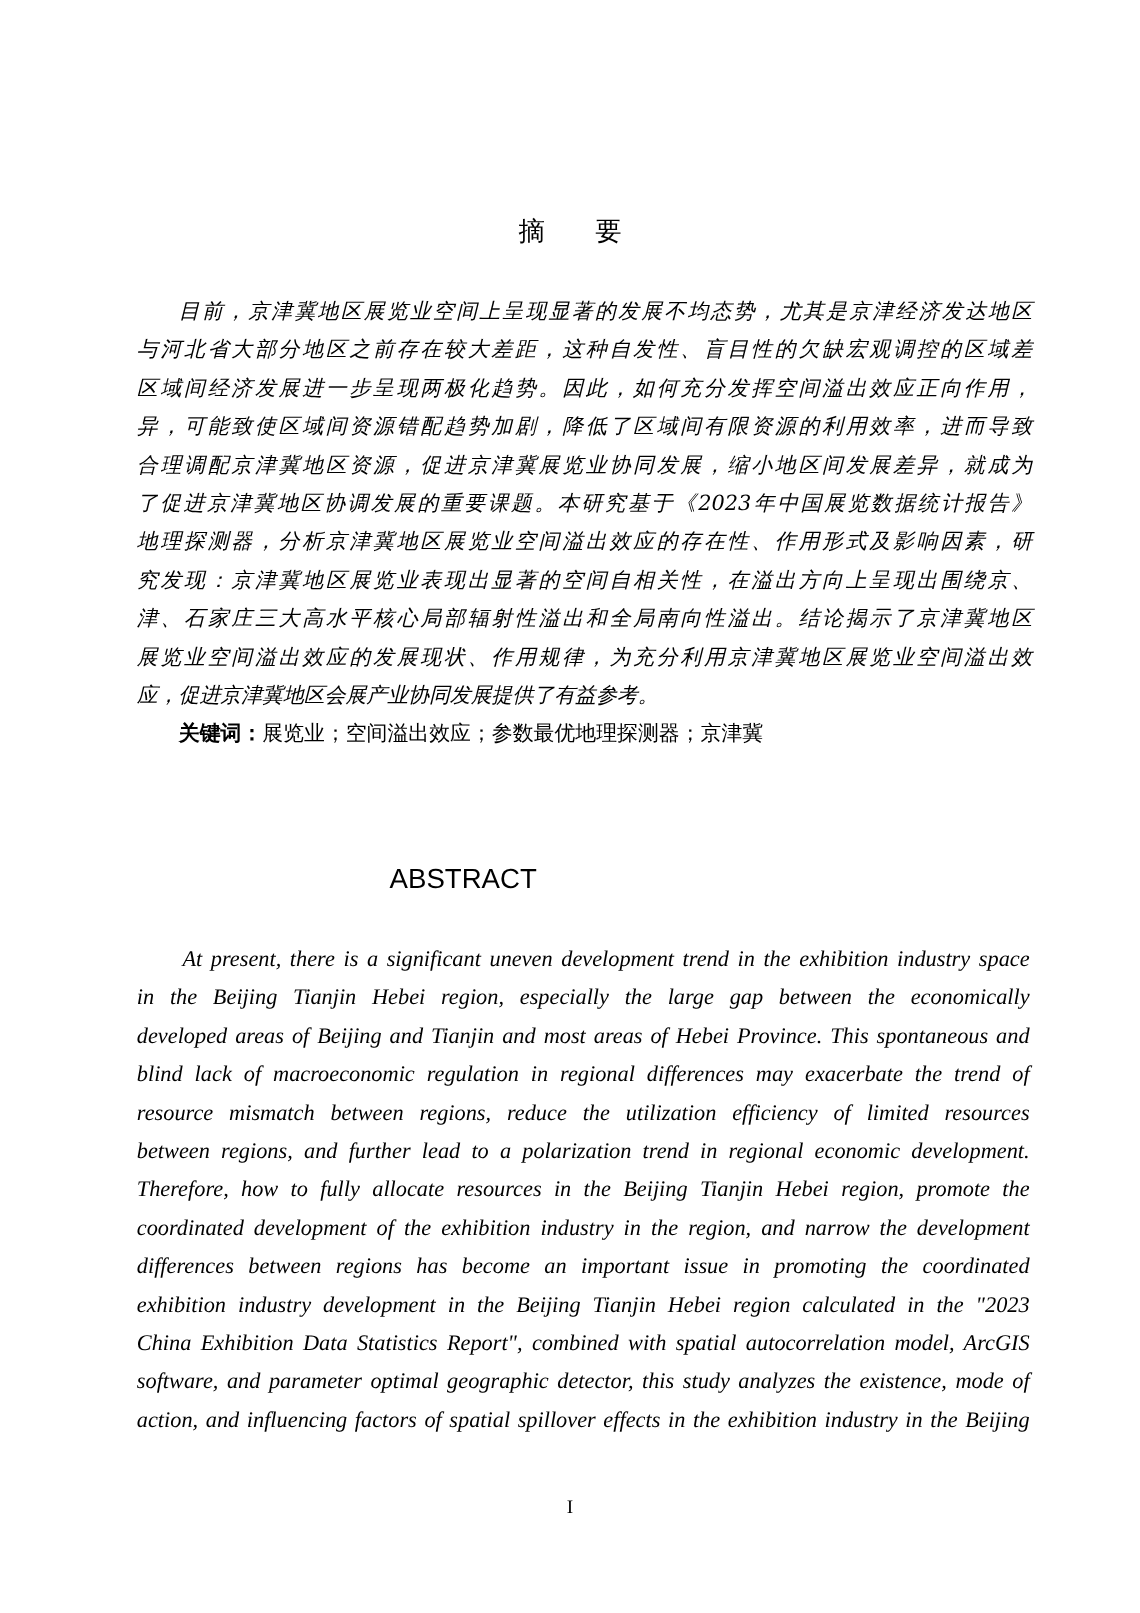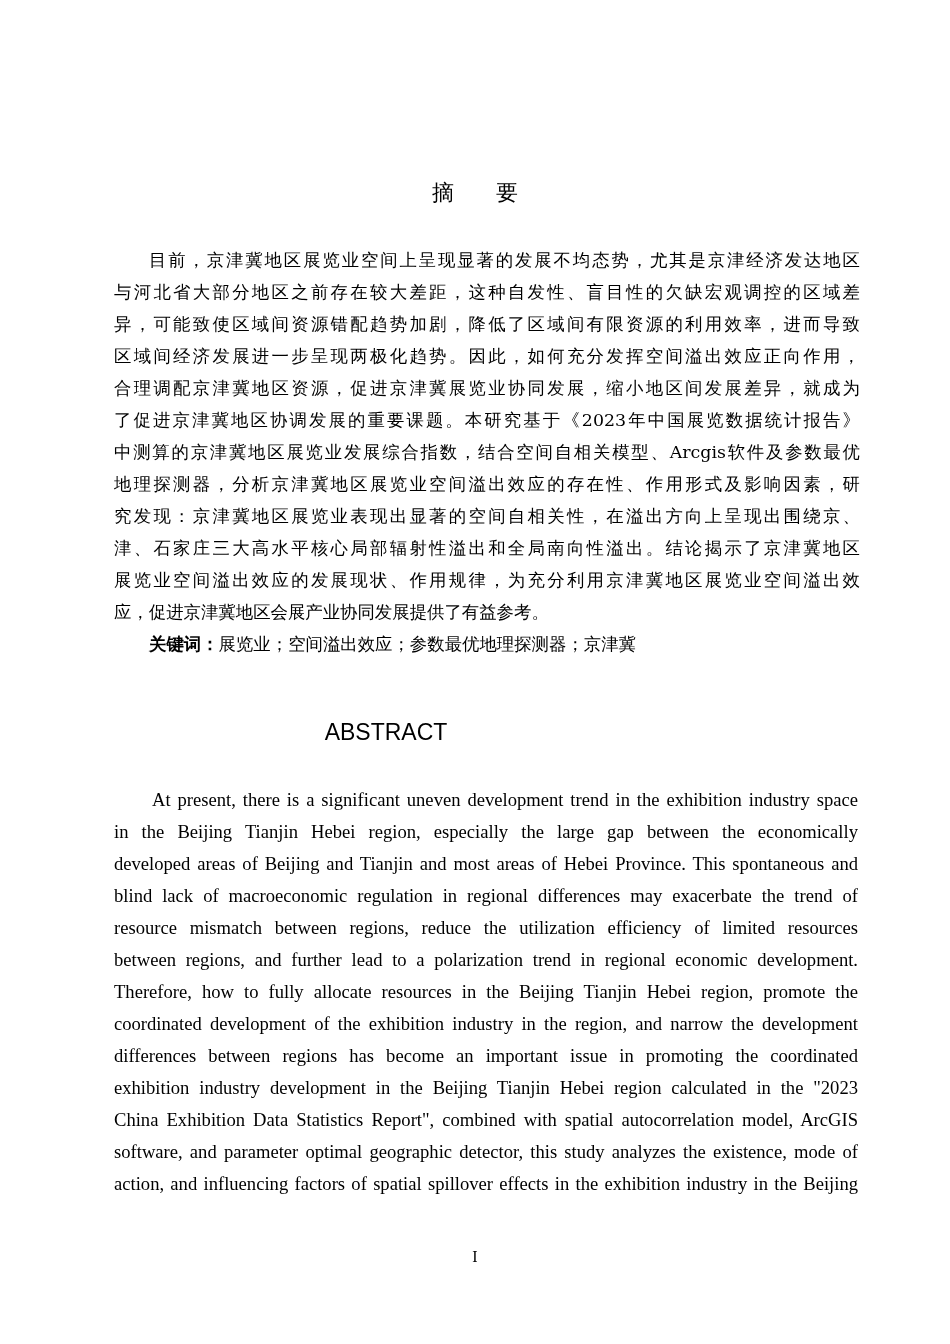--- a/index.html
+++ b/index.html
@@ -39,20 +39,21 @@
       font-family: "DejaVu Serif", serif;
       font-size: 17.4px;
       line-height: 32px;
     }
     .line {
       display: block;
       white-space: nowrap;
       text-align: justify;
       text-align-last: justify;
       height: 32px;
+      font-style: italic;
     }
     .line.last {
       text-align-last: left;
     }
     .line.indent { padding-left: 35px; }
     .keywords {
       display: block;
       white-space: nowrap;
       padding-left: 35px;
       height: 32px;
@@ -93,25 +94,24 @@
 
 <div class="page">
 
   <div class="cn-title">
     <span>摘</span><span class="gap"></span><span>要</span>
   </div>
 
   <div class="cn-body">
     <span class="line indent">目前，京津冀地区展览业空间上呈现显著的发展不均态势，尤其是京津经济发达地区</span>
     <span class="line">与河北省大部分地区之前存在较大差距，这种自发性、盲目性的欠缺宏观调控的区域差</span>
+    <span class="line">区域间经济发展进一步呈现两极化趋势。因此，如何充分发挥空间溢出效应正向作用，</span>
     <span class="line">异，可能致使区域间资源错配趋势加剧，降低了区域间有限资源的利用效率，进而导致</span>
-    <span class="line">区域间经济发展进一步呈现两极化趋势。因此，如何充分发挥空间溢出效应正向作用，</span>
     <span class="line">合理调配京津冀地区资源，促进京津冀展览业协同发展，缩小地区间发展差异，就成为</span>
     <span class="line">了促进京津冀地区协调发展的重要课题。本研究基于《2023年中国展览数据统计报告》</span>
-    <span class="line">中测算的京津冀地区展览业发展综合指数，结合空间自相关模型、Arcgis软件及参数最优</span>
     <span class="line">地理探测器，分析京津冀地区展览业空间溢出效应的存在性、作用形式及影响因素，研</span>
     <span class="line">究发现：京津冀地区展览业表现出显著的空间自相关性，在溢出方向上呈现出围绕京、</span>
     <span class="line">津、石家庄三大高水平核心局部辐射性溢出和全局南向性溢出。结论揭示了京津冀地区</span>
     <span class="line">展览业空间溢出效应的发展现状、作用规律，为充分利用京津冀地区展览业空间溢出效</span>
     <span class="line last">应，促进京津冀地区会展产业协同发展提供了有益参考。</span>
     <div class="keywords">
       <span class="kw-label">关键词：</span><span>展览业；空间溢出效应；参数最优地理探测器；京津冀</span>
     </div>
   </div>
 

